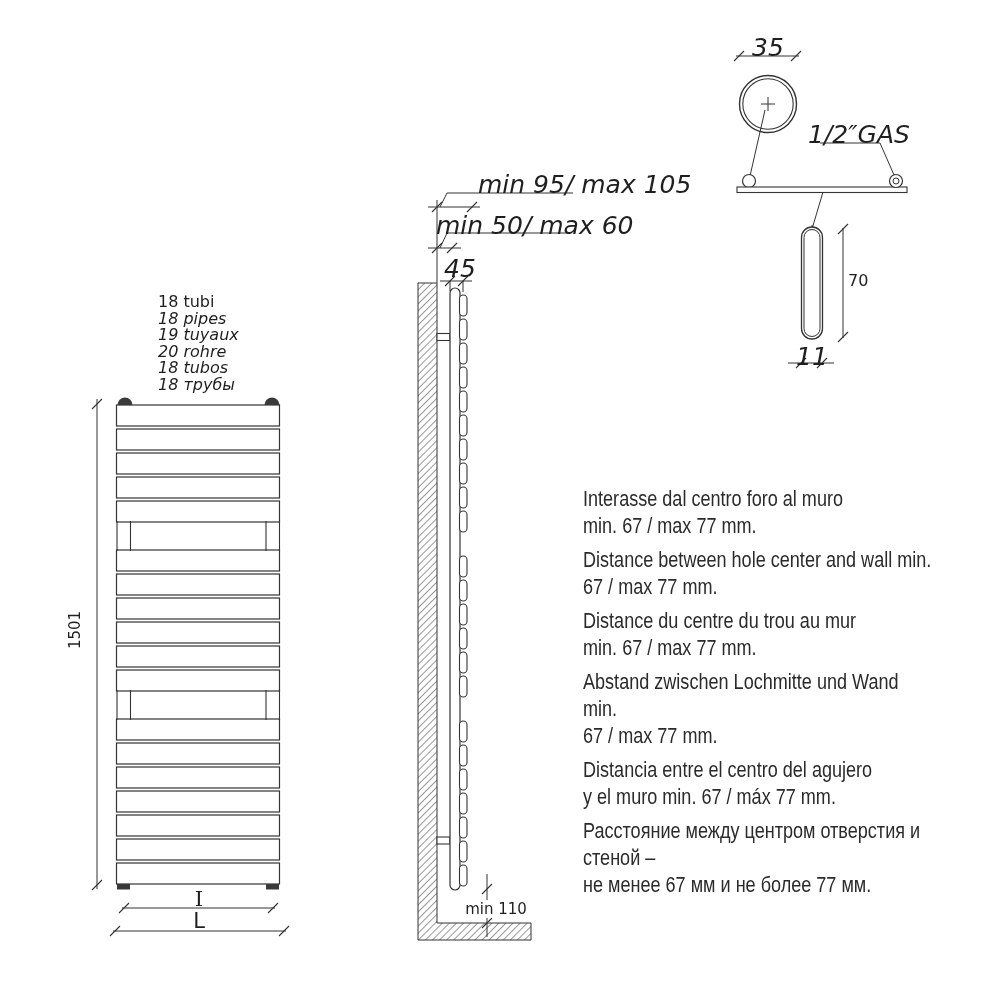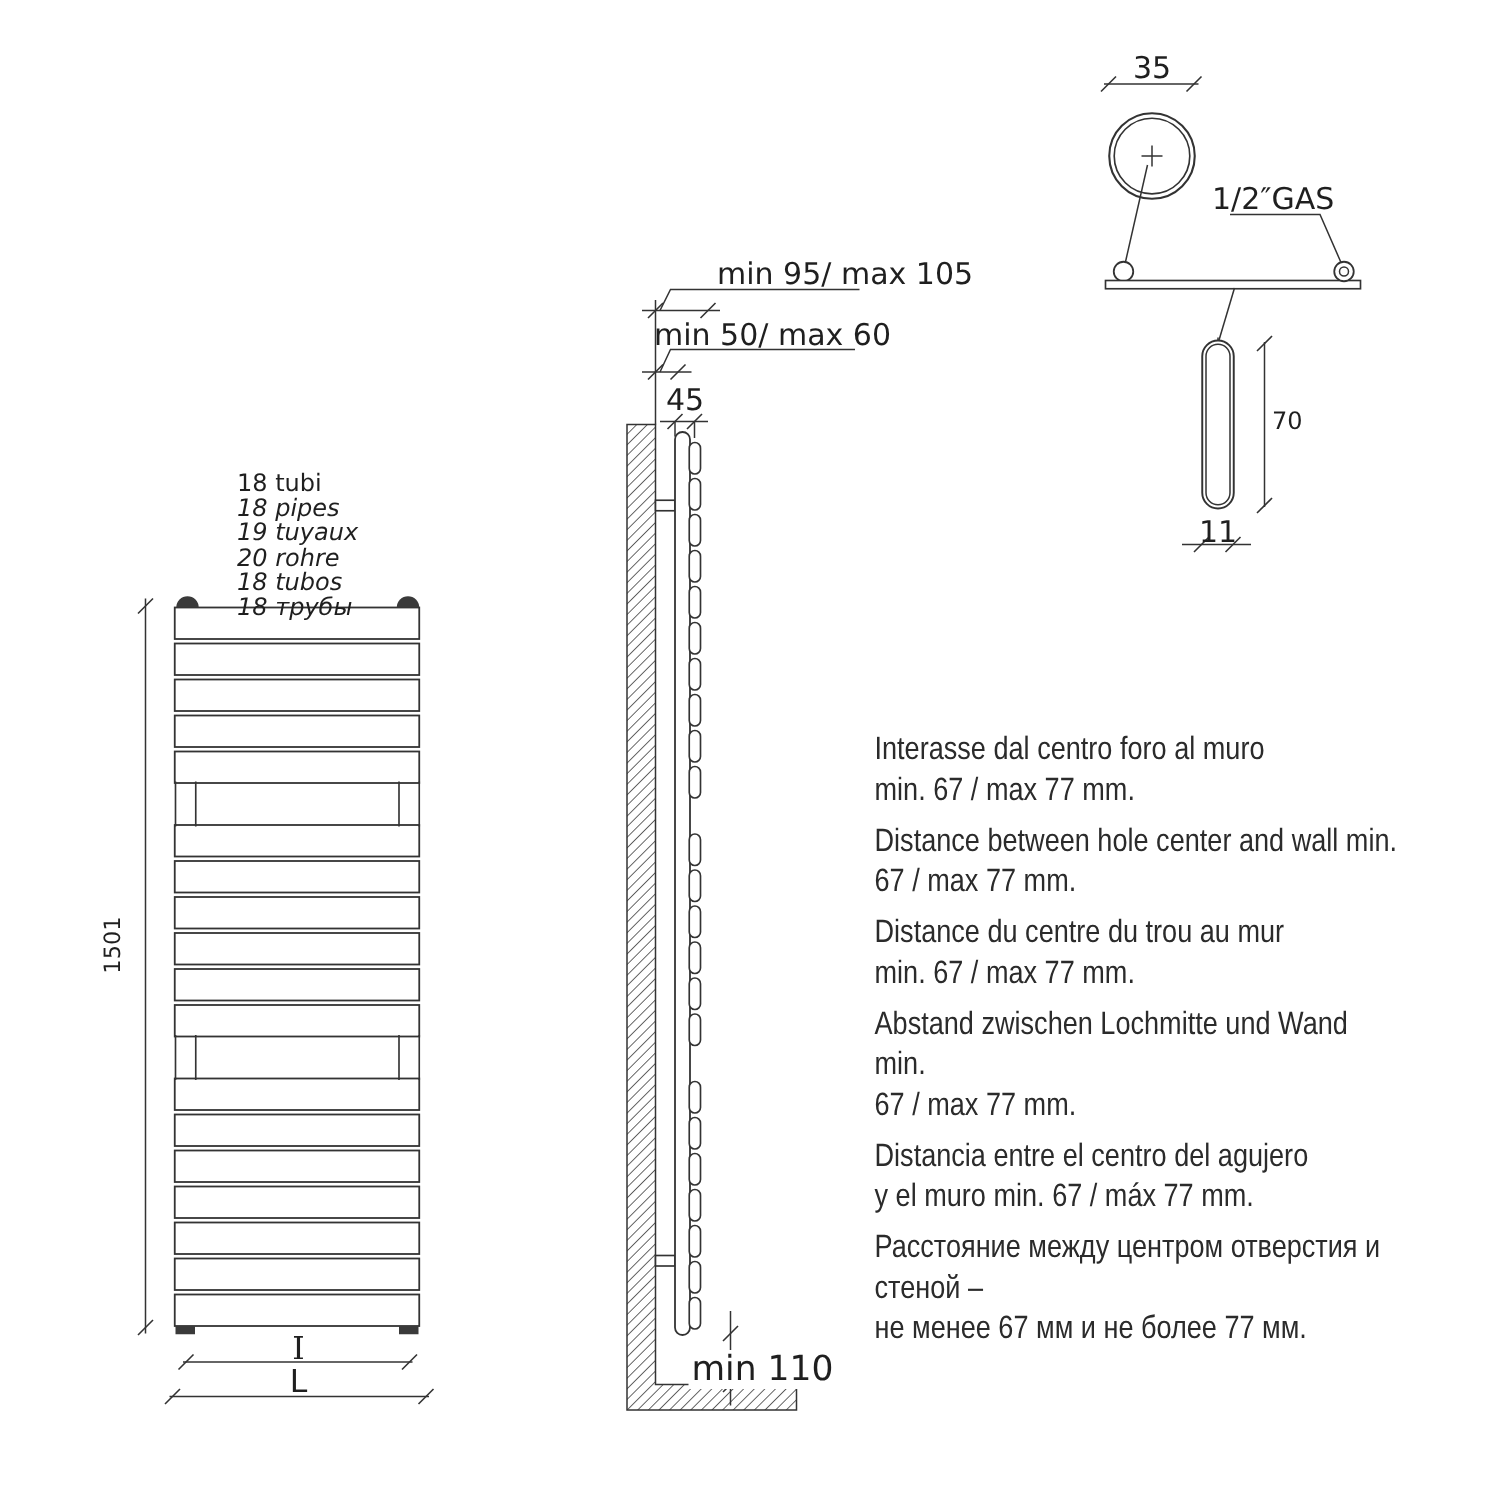--- a/index.html
+++ b/index.html
@@ -1,25 +1,25 @@
 <!DOCTYPE html>
 <html><head>
 <meta charset="utf-8">
 <style>
   html,body{margin:0;padding:0;background:#fff;}
   #canvas{position:relative;width:1000px;height:1000px;background:#ffffff;overflow:hidden;
           font-family:"DejaVu Sans",sans-serif;color:#1f1f1f;}
   #drawing{position:absolute;left:0;top:0;}
   .lbl{position:absolute;white-space:nowrap;color:#1f1f1f;}
-  .dim{font-size:20px;}
-  .dim-sm{font-size:23px;}
+  .dim{font-size:25px;font-style:italic;}
+  .dim-sm{font-size:15px;}
   .center{text-align:center;}
   .whitebg{background:#ffffff;padding:0 2px;}
   #tube-labels{position:absolute;left:158px;top:294px;font-size:16px;line-height:16.5px;}
-  #tube-labels .it0{font-style:normal;margin-top:20px;}
+  #tube-labels .it0{font-style:normal;}
   #tube-labels div{font-style:italic;}
   #tube-labels div.it0{font-style:normal;}
   #height-label{position:absolute;left:44px;top:621px;width:62px;text-align:center;
                 font-size:15px;transform:rotate(-90deg);transform-origin:center;}
   #notes{position:absolute;left:583px;top:486px;font-family:"Liberation Sans",sans-serif;
          font-size:21.5px;line-height:27px;color:#2b2b2b;
          transform:scaleX(0.84);transform-origin:left top;}
   .note-block{margin-bottom:7px;}
   .serifI{font-family:"DejaVu Serif",serif;font-size:21px;}
   .sansL{font-size:21px;}

